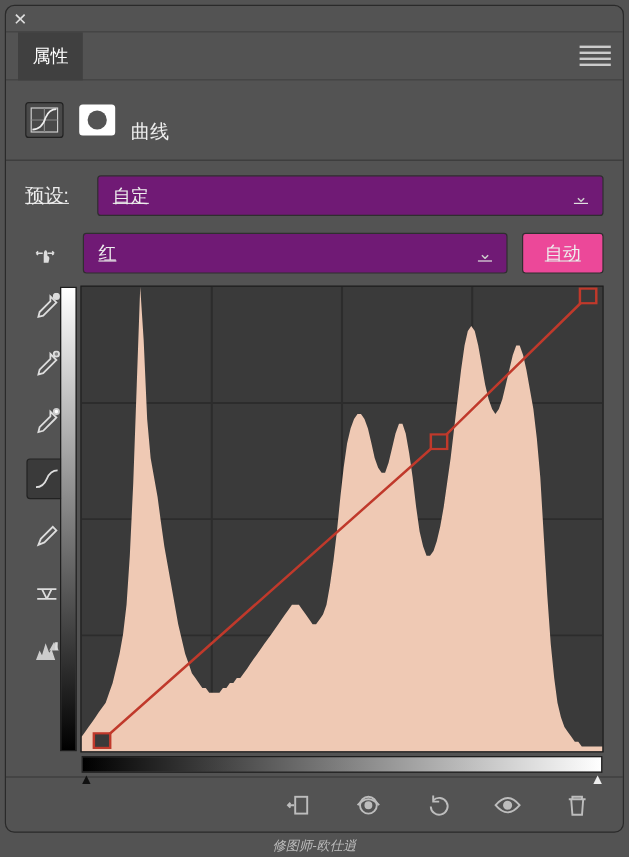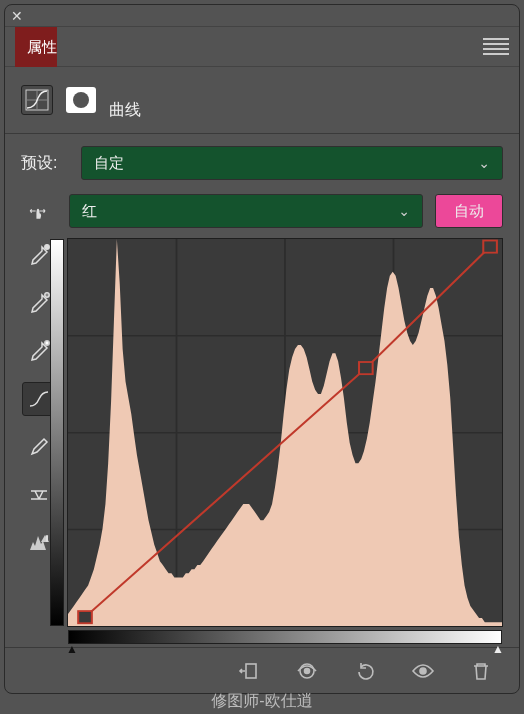--- a/index.html
+++ b/index.html
@@ -22,22 +22,22 @@
     height: 22px; display: flex; align-items: center; padding: 0 6px;
     border-bottom: 1px solid #434343;
   }
   .close-x { color: #ddd; font-size: 14px; cursor: pointer; }
   .panel-head {
     height: 40px; display: flex; align-items: center;
     border-bottom: 1px solid #434343;
     padding: 0 10px;
   }
   .tab {
-    background: #7f1d1d;
-    padding: 10px 0 9px 12px;
+    background: #404040;
+    padding: 10px 12px 9px 12px;
     color: #fff; font-size: 15px;
     height: 40px; display:flex; align-items:center;
   }
   .menu-icon {
     margin-left: auto; width: 26px; height: 18px;
     display: flex; flex-direction: column; justify-content: space-between;
     cursor: pointer;
   }
   .menu-icon span { height: 2px; background: #ccc; }
   .adj-row {
@@ -50,24 +50,25 @@
   }
   .icon-btn.sel { border-color:#222; background:#494949; }
   .curves-glyph svg { width:24px; height:22px; }
   .mask-glyph { width:30px;height:26px;background:#fff;border-radius:3px;position:relative;}
   .mask-glyph::after{content:"";position:absolute;left:7px;top:5px;width:16px;height:16px;background:#535353;border-radius:50%;}
   .adj-label { font-size:16px; color:#eee;margin-top:21px; }
   .hr { height:1px;background:#3a3a3a;margin:2px 0 8px 0;}
   .preset-row, .channel-row {
     display:flex;align-items:center;gap:12px;
     padding:4px 16px 10px 16px;
+    text-decoration:underline;
   }
   .label { font-size:16px; min-width:48px; color:#eee; white-space:nowrap;}
   .select {
-    flex:1; background:#14532d;border:1px solid #2f2f2f;border-radius:3px;
+    flex:1; background:#701a75;border:1px solid #2f2f2f;border-radius:3px;
     height:34px;display:flex;align-items:center;padding:0 12px;
     color:#eee;font-size:15px; cursor:pointer; position:relative;
   }
   .select .chev { margin-left:auto;color:#ccc;font-size:14px;}
   .btn {
     background:#ec4899;border:1px solid #2f2f2f;border-radius:3px;
     height:34px;padding:0 18px;display:flex;align-items:center;
     color:#eee;font-size:15px;cursor:pointer;
   }
   .body-row { display:flex; padding:0 16px; gap:10px; }
@@ -95,21 +96,21 @@
   }
   .bottom-bar {
     margin-top:auto;
     height:46px;border-top:1px solid #3a3a3a;
     display:flex;align-items:center;justify-content:flex-end;gap:30px;
     padding:0 24px 0 0; color:#bdbdbd;
   }
   .bottom-bar .bicon{width:28px;height:24px;display:flex;align-items:center;justify-content:center;cursor:pointer;}
   .bottom-bar svg{width:24px;height:22px;stroke:#bdbdbd;fill:none;stroke-width:1.6;}
   .watermark-t{position:absolute;top:2px;right:6px;font-size:11px;color:#9a9a9a;letter-spacing:1px;}
-  .watermark-b{position:absolute;bottom:2px;left:0;right:0;text-align:center;font-size:16px;color:#bbb;}
+  .watermark-b{position:absolute;bottom:2px;left:0;right:0;text-align:center;font-size:11px;color:#bbb;font-style:italic;}
   .slider-tri{position:absolute;font-size:12px;color:#111;}
   .hist{position:absolute;left:0;top:0;width:100%;height:100%;}
   .grid line{stroke:#2c2c2c;stroke-width:1;}
   .curve-line{stroke:#c0392b;stroke-width:1.3;fill:none;}
   .handle{fill:#3a3a3a;stroke:#c0392b;stroke-width:1.2;}
 </style>
 </head>
 <body>
 
 <div class="watermark-t">思缘设计论坛  WWW.MISSYUAN.COM</div>

